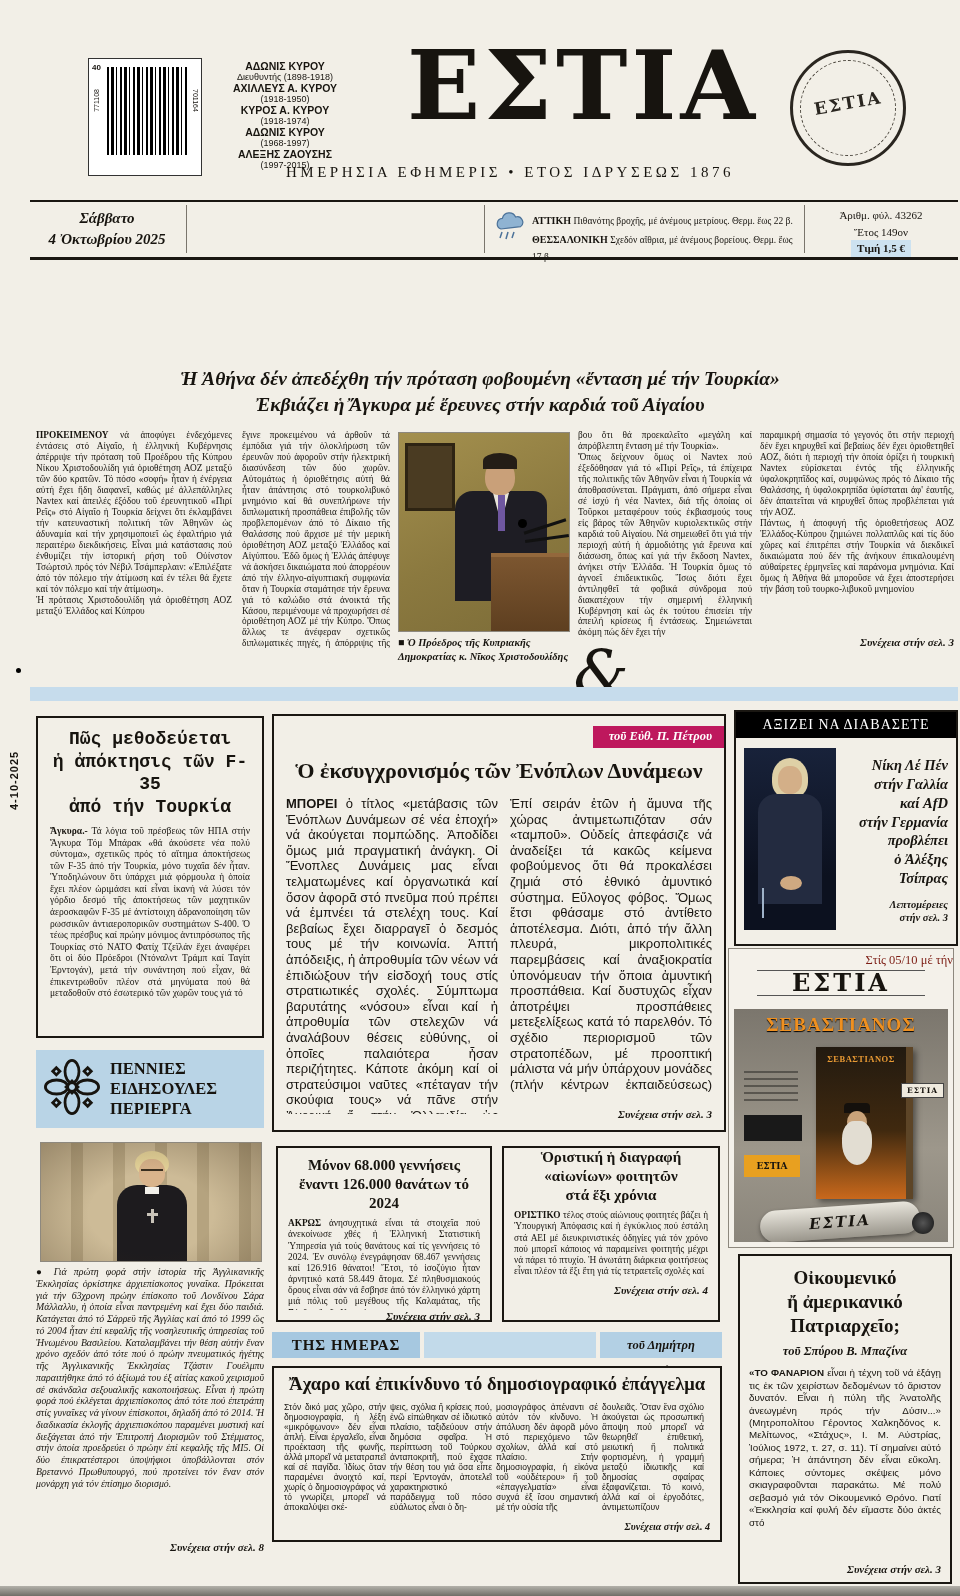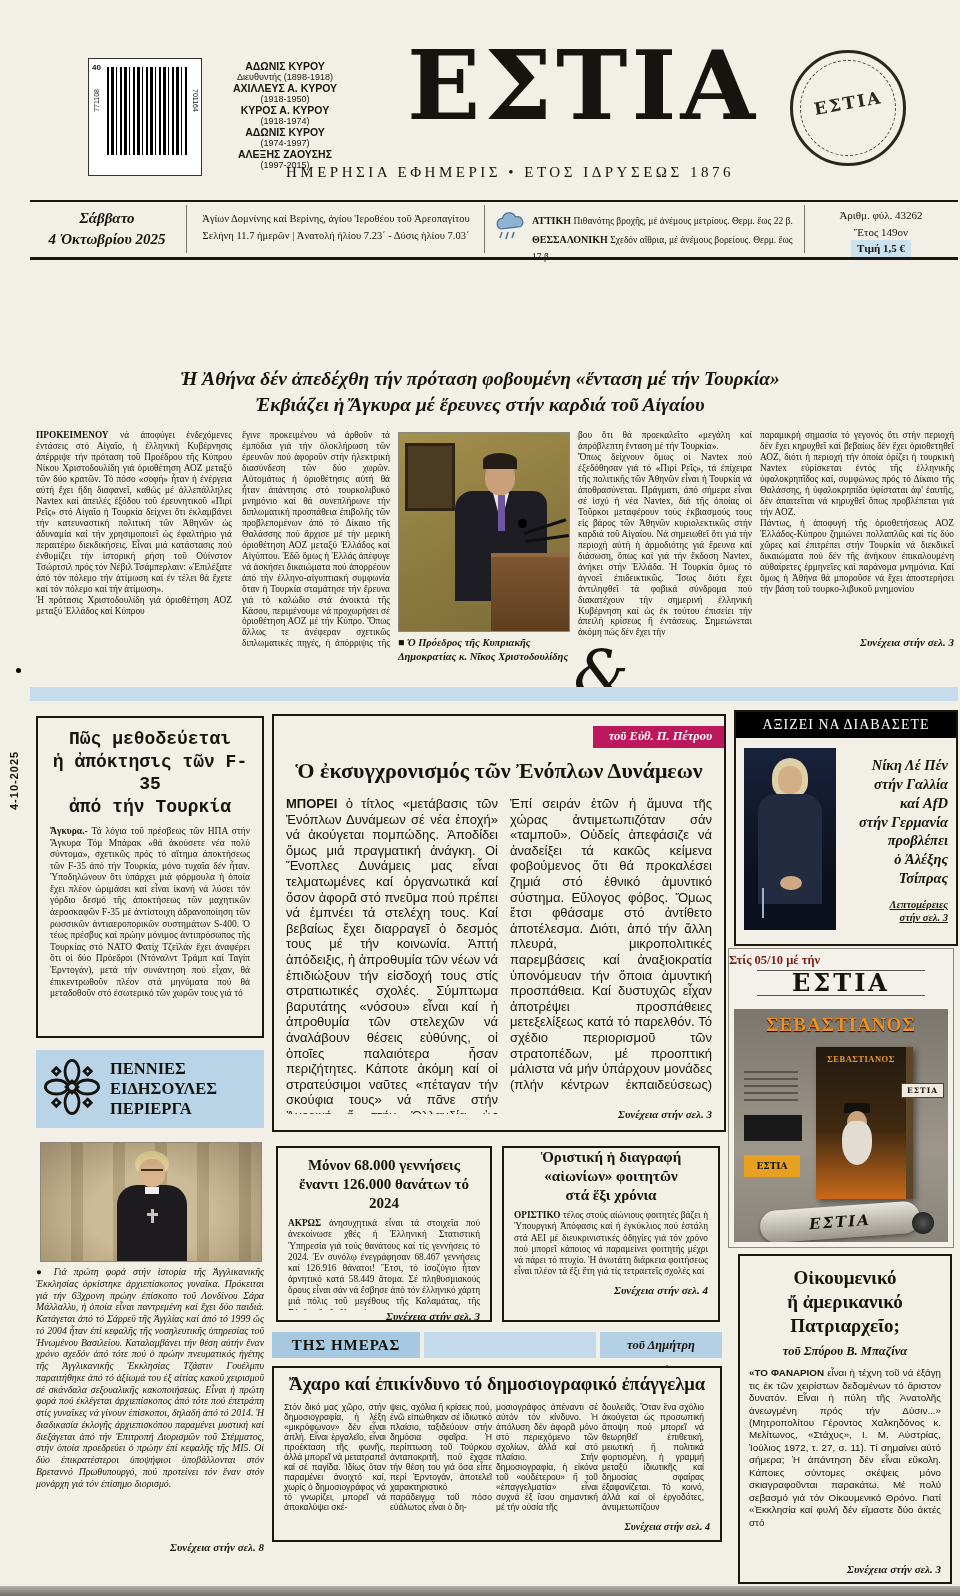--- a/index.html
+++ b/index.html
@@ -111,25 +111,25 @@
   #photo-lepen{position:absolute;left:8px;top:36px;width:92px;height:182px;overflow:hidden;
      background:linear-gradient(#18223a,#0c111f 70%);}
   #photo-lepen .hair{position:absolute;left:28px;top:10px;width:36px;height:40px;border-radius:50% 50% 40% 40%;background:#ded0a6;}
   #photo-lepen .face{position:absolute;left:34px;top:18px;width:24px;height:28px;border-radius:45%;background:#d3af88;}
   #photo-lepen .torso{position:absolute;left:14px;top:46px;width:64px;height:110px;border-radius:18px 18px 0 0;background:#232b40;}
   #photo-lepen .hands{position:absolute;left:36px;top:128px;width:22px;height:14px;border-radius:50%;background:#cfa981;}
   #photo-lepen .glass{position:absolute;left:18px;top:140px;width:2px;height:30px;background:#9fb2c8;}
   #worth .item{position:absolute;left:104px;top:44px;width:108px;text-align:right;
      font-style:italic;font-weight:bold;font-size:14.5px;line-height:1.3;}
   #worth .details{position:absolute;left:104px;top:186px;width:108px;text-align:right;
-     font-style:italic;font-weight:bold;font-size:10.5px;line-height:1.25;text-decoration:underline;}
+     font-style:italic;font-weight:bold;font-size:10.5px;line-height:1.25;}
 
   
   #promo{left:728px;top:948px;width:226px;height:300px;border:1px solid #8d887e;background:#f4f1ea;box-sizing:border-box;}
-  #promo .kicker{text-align:left;font-weight:bold;font-size:12.5px;color:#7c1d14;margin-top:4px;}
+  #promo .kicker{text-align:right;font-weight:normal;font-size:12.5px;color:#7c1d14;margin-top:4px;}
   #promo .plogo{text-align:center;font-family:"DejaVu Serif",serif;font-weight:bold;font-size:24px;letter-spacing:3px;line-height:1;border-top:1px solid #555;border-bottom:1px solid #555;margin:2px 28px 0;}
   #promo .poster{position:absolute;left:5px;top:60px;right:5px;bottom:5px;background:linear-gradient(#7b766d,#9d978b 60%,#8a857b);overflow:hidden;}
   #promo .ptitle{text-align:center;font-weight:bold;font-size:19px;letter-spacing:1px;color:#ef9020;margin-top:5px;
       text-shadow:0 1px 1px #000;font-family:"Liberation Serif",serif;}
   #promo .lines{position:absolute;left:10px;top:62px;width:54px;height:34px;opacity:.65;
       background:repeating-linear-gradient(#3c3a35 0 2px,transparent 2px 7px);}
   #promo .blk{position:absolute;left:10px;top:106px;width:58px;height:26px;background:#191919;}
   #promo .badge{position:absolute;left:10px;top:146px;width:56px;height:22px;background:#e8a020;color:#17140f;
       text-align:center;font-weight:bold;font-size:9px;line-height:22px;font-family:"DejaVu Serif",serif;}
   #promo .book{position:absolute;left:82px;top:38px;width:90px;height:152px;
@@ -187,43 +187,39 @@
   </div>
 
   <div class="abs" id="founders">
     <div class="fn">ΑΔΩΝΙΣ ΚΥΡΟΥ</div>
     <div class="fd">Διευθυντής (1898-1918)</div>
     <div class="fn">ΑΧΙΛΛΕΥΣ Α. ΚΥΡΟΥ</div>
     <div class="fd">(1918-1950)</div>
     <div class="fn">ΚΥΡΟΣ Α. ΚΥΡΟΥ</div>
     <div class="fd">(1918-1974)</div>
     <div class="fn">ΑΔΩΝΙΣ ΚΥΡΟΥ</div>
-    <div class="fd">(1974-1997)</div>
+    <div class="fd">(1968-1997)</div>
     <div class="fn">ΑΛΕΞΗΣ ΖΑΟΥΣΗΣ</div>
     <div class="fd">(1997-2015)</div>
   </div>
 
   <div class="abs" id="logo">ΕΣΤΙΑ</div>
   <div class="abs" id="tagline">ΗΜΕΡΗΣΙΑ ΕΦΗΜΕΡΙΣ • ΕΤΟΣ ΙΔΡΥΣΕΩΣ 1876</div>
 
   <div class="abs" id="emblem">
     <div class="inner"></div>
     <div class="etext">ΕΣΤΙΑ</div>
   </div>
 
   <div class="abs rule" id="rule1"></div>
   <div class="abs" id="cell-date">
     <div>Σάββατο</div>
     <div>4 Ὀκτωβρίου 2025</div>
   </div>
   <div class="abs vsep" style="left:186px;"></div>
-  <div class="abs" id="cell-saints">
-    <div>Ἁγίων Δομνίνης καί Βερίνης, ἁγίου Ἱεροθέου τοῦ Ἀρεοπαγίτου</div>
-    <div>Σελήνη 11.7 ἡμερῶν | Ἀνατολή ἡλίου 7.23΄ - Δύσις ἡλίου 7.03΄</div>
-  </div>
   <div class="abs vsep" style="left:484px;"></div>
   <div class="abs" id="weather-icon">
     <svg width="36" height="30" viewBox="0 0 36 30">
       <path d="M9 17a5.5 5.5 0 0 1 1.4-10.7A7 7 0 0 1 23.6 5a5.5 5.5 0 0 1 5 9.6z" fill="#8fb3d2" stroke="#4c7299" stroke-width="1.2"></path>
       <line x1="10" y1="20" x2="8" y2="26" stroke="#4c7299" stroke-width="1.5"></line>
       <line x1="16" y1="20" x2="14" y2="27" stroke="#4c7299" stroke-width="1.5"></line>
       <line x1="22" y1="20" x2="20" y2="26" stroke="#4c7299" stroke-width="1.5"></line>
     </svg>
   </div>
   <div class="abs" id="cell-weather">

